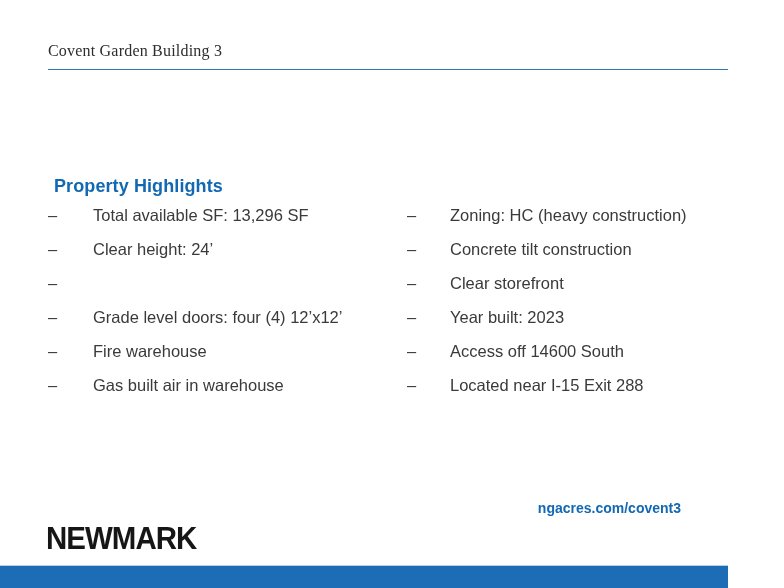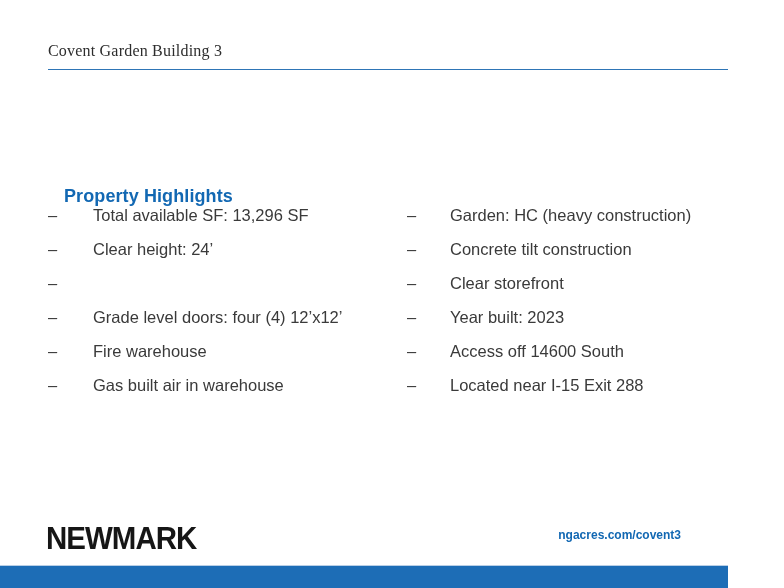--- a/index.html
+++ b/index.html
@@ -29,21 +29,21 @@
     left: 48px;
     top: 69px;
     width: 689px;
     height: 1px;
     background: #2e75b6;
   }
   .section-title {
     position: absolute;
     left: 48px;
     top: 170px;
-    margin: 16px;
+    margin: 6px;
     font-size: 18px;
     font-weight: bold;
     color: #1268b3;
     letter-spacing: 0.1px;
   }
   .col {
     position: absolute;
     top: 198px;
     display: flex;
     flex-direction: column;
@@ -71,22 +71,22 @@
     font-size: 31px;
     font-weight: bold;
     color: #161616;
     letter-spacing: -1px;
     transform: scaleX(0.95);
     transform-origin: left center;
   }
   .footer-link {
     position: absolute;
     right: 47px;
-    top: 528px;
-    font-size: 12px;
+    top: 500px;
+    font-size: 14px;
     font-weight: bold;
     color: #1268b3;
     text-decoration: none;
     cursor: pointer;
     padding-left: 48px;
   }
   .bottom-bar {
     position: absolute;
     left: 0;
     bottom: 0;
@@ -128,21 +128,21 @@
     </div>
     <div class="row">
       <span class="dash">–</span>
       <span class="txt">Gas built air in warehouse</span>
     </div>
   </div>
 
   <div class="col col-right">
     <div class="row">
       <span class="dash">–</span>
-      <span class="txt">Garden: HC (heavy construction)</span>
+      <span class="txt">Zoning: HC (heavy construction)</span>
     </div>
     <div class="row">
       <span class="dash">–</span>
       <span class="txt">Concrete tilt construction</span>
     </div>
     <div class="row">
       <span class="dash">–</span>
       <span class="txt">Clear storefront</span>
     </div>
     <div class="row">

